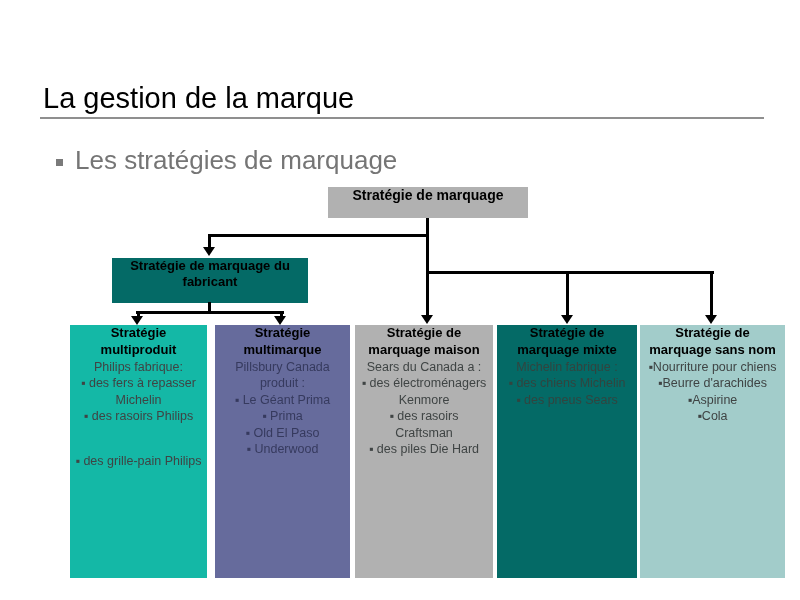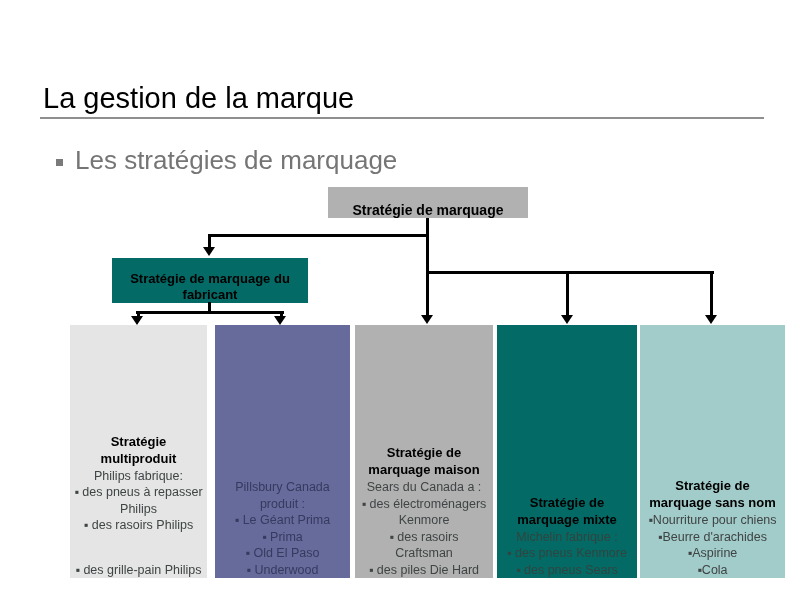--- a/index.html
+++ b/index.html
@@ -22,21 +22,21 @@
     position:absolute;left:56px;top:145px;display:flex;align-items:center;white-space:nowrap;
   }
   .subtitle-bullet{
     width:7px;height:7px;background:#7a7a7a;display:inline-block;margin-right:12px;margin-top:4px;
   }
   .subtitle-text{font-size:26px;color:#757575;}
 
   
   .node{
     position:absolute;display:flex;flex-direction:column;
-    justify-content:flex-end;align-items:center;text-align:center;
+    justify-content:flex-start;align-items:center;text-align:center;
   }
   .root-box{left:328px;top:187px;width:200px;height:31px;font-size:14px;font-weight:bold;color:#000;}
   .branch-box{left:112px;top:258px;width:196px;height:45px;font-size:13px;font-weight:bold;color:#000;line-height:1.25;padding:0 14px;box-sizing:border-box;}
 
   .leaf{position:absolute;top:325px;height:253px;box-sizing:border-box;padding:0 4px;}
   .leaf-0{left:70px;width:137px;}
   .leaf-1{left:215px;width:135px;}
   .leaf-2{left:355px;width:138px;}
   .leaf-3{left:497px;width:140px;}
   .leaf-4{left:640px;width:145px;}
@@ -66,45 +66,46 @@
 
   <div class="node root-box" id="root-box" style="background: rgb(177, 177, 177);">
     <span>Stratégie de marquage</span>
   </div>
 
   <div class="node branch-box" id="branch-box" style="background: rgb(4, 106, 102);">
     <span>Stratégie de marquage du fabricant</span>
   </div>
 
   <div id="leaves">
-      <div class="node leaf leaf-0" style="background: #e5e5e5;">
+      <div class="node leaf leaf-0" style="background: #14b8a6;">
         <div class="leaf-title">Stratégie multiproduit</div>
         <div class="leaf-line" style="color: rgb(63, 68, 68);">Philips fabrique:</div>
-        <div class="leaf-line" style="color: rgb(63, 68, 68);">▪ des pneus à repasser Philips</div>
+        <div class="leaf-line" style="color: rgb(63, 68, 68);">▪ des fers à repasser Michelin</div>
         <div class="leaf-line" style="color: rgb(63, 68, 68);">▪ des rasoirs Philips</div>
         <div class="leaf-line" style="color: rgb(63, 68, 68); margin-top: 28px;">▪ des grille-pain Philips</div>
       </div>
       <div class="node leaf leaf-1" style="background: rgb(102, 107, 156);">
+        <div class="leaf-title">Stratégie multimarque</div>
         <div class="leaf-line" style="color: rgb(54, 58, 94);">Pillsbury Canada produit :</div>
         <div class="leaf-line" style="color: rgb(54, 58, 94);">▪ Le Géant Prima</div>
         <div class="leaf-line" style="color: rgb(54, 58, 94);">▪ Prima</div>
         <div class="leaf-line" style="color: rgb(54, 58, 94);">▪ Old El Paso</div>
         <div class="leaf-line" style="color: rgb(54, 58, 94);">▪ Underwood</div>
       </div>
       <div class="node leaf leaf-2" style="background: rgb(177, 177, 177);">
         <div class="leaf-title">Stratégie de marquage maison</div>
         <div class="leaf-line" style="color: rgb(63, 68, 68);">Sears du Canada a :</div>
         <div class="leaf-line" style="color: rgb(63, 68, 68);">▪ des électroménagers Kenmore</div>
         <div class="leaf-line" style="color: rgb(63, 68, 68);">▪ des rasoirs Craftsman</div>
         <div class="leaf-line" style="color: rgb(63, 68, 68);">▪ des piles Die Hard</div>
       </div>
       <div class="node leaf leaf-3" style="background: rgb(4, 106, 102);">
         <div class="leaf-title">Stratégie de marquage mixte</div>
         <div class="leaf-line" style="color: rgb(50, 68, 63);">Michelin fabrique :</div>
-        <div class="leaf-line" style="color: rgb(50, 68, 63);">▪ des pneus Kenmore</div>
+        <div class="leaf-line" style="color: rgb(50, 68, 63);">▪ des chiens Michelin</div>
         <div class="leaf-line" style="color: rgb(50, 68, 63);">▪ des pneus Sears</div>
       </div>
       <div class="node leaf leaf-4" style="background: rgb(162, 204, 202);">
         <div class="leaf-title">Stratégie de marquage sans nom</div>
         <div class="leaf-line" style="color: rgb(63, 68, 68);">▪Nourriture pour chiens</div>
         <div class="leaf-line" style="color: rgb(63, 68, 68);">▪Beurre d'arachides</div>
         <div class="leaf-line" style="color: rgb(63, 68, 68);">▪Aspirine</div>
         <div class="leaf-line" style="color: rgb(63, 68, 68);">▪Cola</div>
       </div>
     </div>

